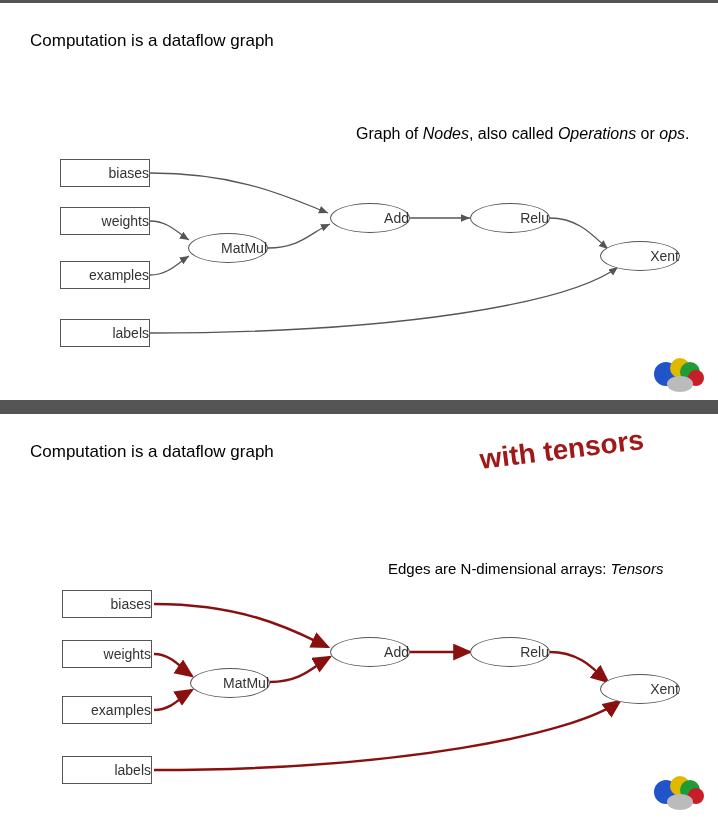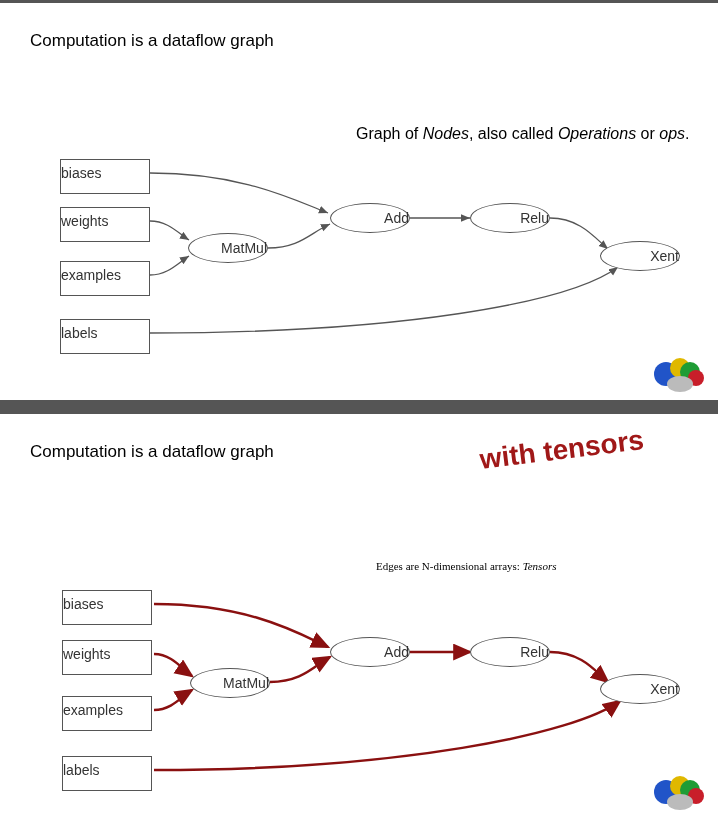--- a/index.html
+++ b/index.html
@@ -46,22 +46,22 @@
     position: absolute;
     left: 0; top: 0;
     width: 718px;
     height: 400px;
   }
   .rectnode {
     position: absolute;
     border: 1px solid #555;
     background: #fff;
     width: 90px;
-    height: 35px;
-    text-align: left;
+    height: 28px;
+    text-align: right;
     line-height: 26px;
     font-size: 14px;
     color: #333;
   }
   .ovalnode {
     position: absolute;
     border: 1px solid #555;
     background: #fff;
     border-radius: 50%;
     width: 80px;
@@ -129,21 +129,21 @@
       <ellipse cx="44" cy="22" rx="8" ry="8" fill="#c81e2a"></ellipse>
       <ellipse cx="28" cy="28" rx="13" ry="8" fill="#bbb"></ellipse>
     </g>
   </svg>
 </div>
 
 <div class="slide slide2">
   <div class="title">Computation is a dataflow graph</div>
   <div class="subtitle-tensors">with tensors</div>
 
-  <div class="caption" style="left:376px; top:146px; font-size:11px;font-family:Liberation Serif, serif;">
+  <div class="caption" style="left:388px; top:146px; font-size:15px;">
     <span>Edges are N-dimensional arrays: </span><em>Tensors</em>
   </div>
 
   <svg class="graph" style="height:418px;">
     <defs>
       <marker id="arrow2" markerWidth="9" markerHeight="9" refX="7" refY="3.5" orient="auto">
         <path d="M0,0 L8,3.5 L0,7 Z" fill="#8a1010"></path>
       </marker>
     </defs>
     <g stroke="#8a1010" stroke-width="2.4" fill="none" marker-end="url(#arrow2)">

